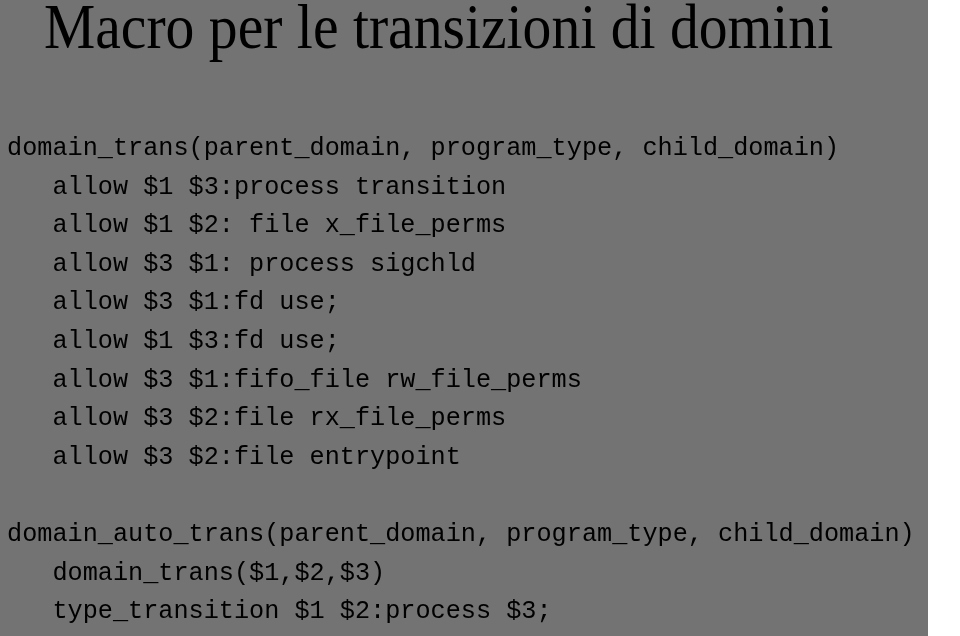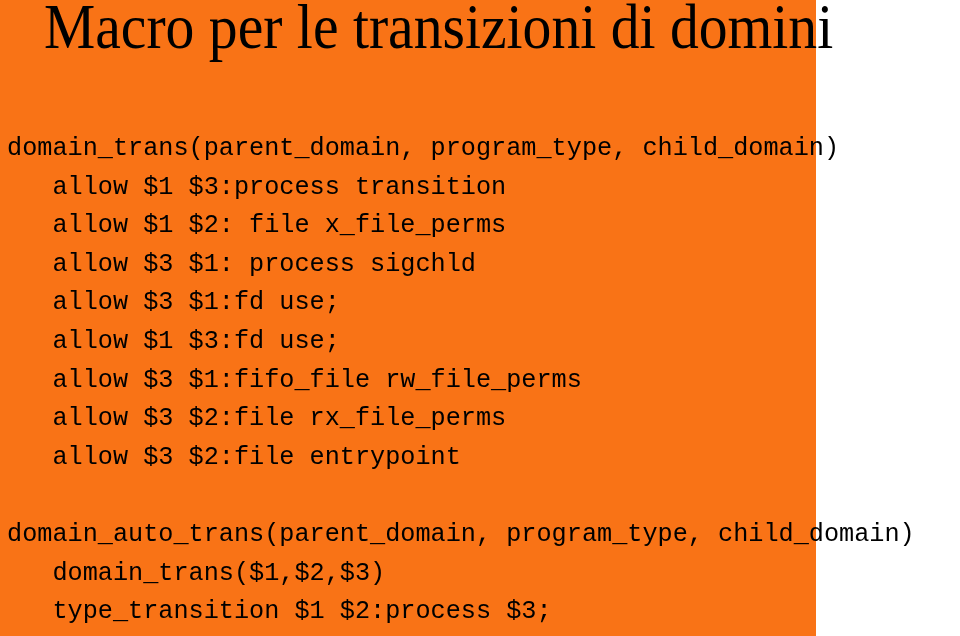--- a/index.html
+++ b/index.html
@@ -10,23 +10,23 @@
   body {
     width: 960px;
     height: 636px;
     overflow: hidden;
     font-family: "Liberation Sans", sans-serif;
     color: #000000;
   }
 
   #slide {
     position: relative;
-    width: 816px;
+    width: 928px;
     height: 636px;
-    background: #f97316;
+    background: #737373;
   }
 
   
   #slide-title {
     position: absolute;
     left: 44px;
     top: -6px;
     width: 912px;
     font-family: "Liberation Serif", "DejaVu Serif", serif;
     font-size: 63px;

